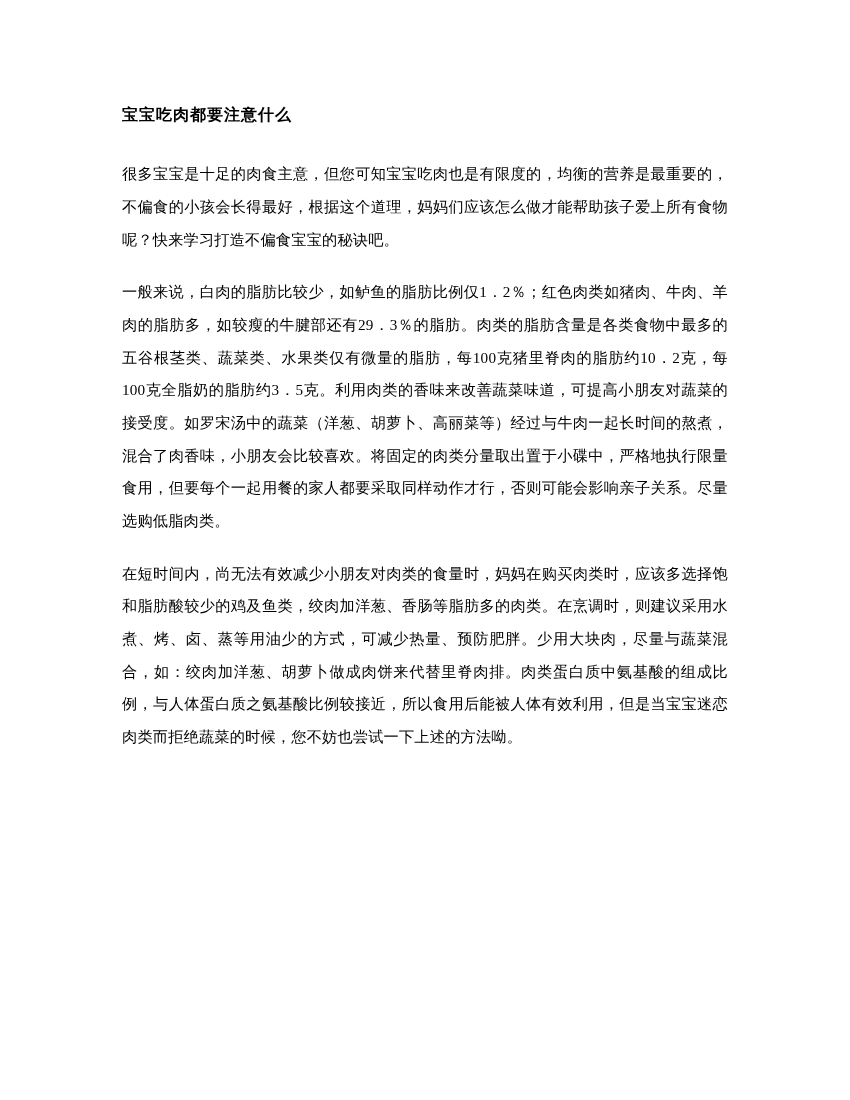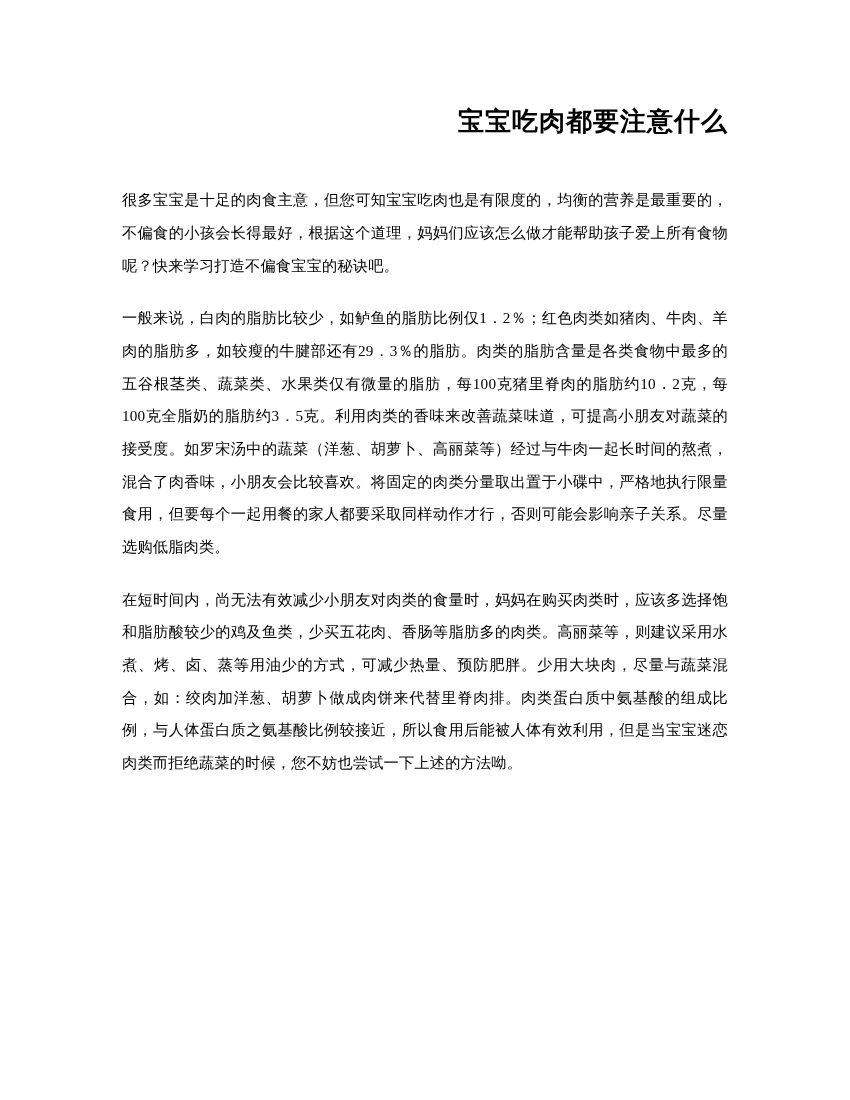--- a/index.html
+++ b/index.html
@@ -14,29 +14,29 @@
     color: #000000;
   }
   .page {
     width: 850px;
     height: 1100px;
     box-sizing: border-box;
     padding: 96px 122px 60px 122px;
     position: relative;
   }
   .doc-title {
-    text-align: right;
-    font-size: 26px;
+    text-align: left;
+    font-size: 16px;
     font-weight: bold;
     letter-spacing: 1px;
     margin: 8px 0 0 0;
     line-height: 1.4;
   }
   .body-block {
-    margin-top: 44px;
+    margin-top: 32px;
   }
   .para {
     font-size: 15.2px;
     line-height: 2.15;
     text-align: justify;
     text-justify: inter-ideograph;
     margin: 0 0 20px 0;
     letter-spacing: 0.2px;
   }
   .para:last-child {
@@ -44,15 +44,15 @@
   }
 </style>
 </head>
 <body>
 
 <div class="page">
   <h1 class="doc-title">宝宝吃肉都要注意什么</h1>
   <div class="body-block">
     <p class="para">很多宝宝是十足的肉食主意，但您可知宝宝吃肉也是有限度的，均衡的营养是最重要的，不偏食的小孩会长得最好，根据这个道理，妈妈们应该怎么做才能帮助孩子爱上所有食物呢？快来学习打造不偏食宝宝的秘诀吧。</p>
     <p class="para">一般来说，白肉的脂肪比较少，如鲈鱼的脂肪比例仅1．2％；红色肉类如猪肉、牛肉、羊肉的脂肪多，如较瘦的牛腱部还有29．3％的脂肪。肉类的脂肪含量是各类食物中最多的五谷根茎类、蔬菜类、水果类仅有微量的脂肪，每100克猪里脊肉的脂肪约10．2克，每100克全脂奶的脂肪约3．5克。利用肉类的香味来改善蔬菜味道，可提高小朋友对蔬菜的接受度。如罗宋汤中的蔬菜（洋葱、胡萝卜、高丽菜等）经过与牛肉一起长时间的熬煮，混合了肉香味，小朋友会比较喜欢。将固定的肉类分量取出置于小碟中，严格地执行限量食用，但要每个一起用餐的家人都要采取同样动作才行，否则可能会影响亲子关系。尽量选购低脂肉类。</p>
-    <p class="para">在短时间内，尚无法有效减少小朋友对肉类的食量时，妈妈在购买肉类时，应该多选择饱和脂肪酸较少的鸡及鱼类，少买五花肉、香肠等脂肪多的肉类。高丽菜等，则建议采用水煮、烤、卤、蒸等用油少的方式，可减少热量、预防肥胖。少用大块肉，尽量与蔬菜混合，如：绞肉加洋葱、胡萝卜做成肉饼来代替里脊肉排。肉类蛋白质中氨基酸的组成比例，与人体蛋白质之氨基酸比例较接近，所以食用后能被人体有效利用，但是当宝宝迷恋肉类而拒绝蔬菜的时候，您不妨也尝试一下上述的方法呦。</p>
+    <p class="para">在短时间内，尚无法有效减少小朋友对肉类的食量时，妈妈在购买肉类时，应该多选择饱和脂肪酸较少的鸡及鱼类，绞肉加洋葱、香肠等脂肪多的肉类。在烹调时，则建议采用水煮、烤、卤、蒸等用油少的方式，可减少热量、预防肥胖。少用大块肉，尽量与蔬菜混合，如：绞肉加洋葱、胡萝卜做成肉饼来代替里脊肉排。肉类蛋白质中氨基酸的组成比例，与人体蛋白质之氨基酸比例较接近，所以食用后能被人体有效利用，但是当宝宝迷恋肉类而拒绝蔬菜的时候，您不妨也尝试一下上述的方法呦。</p>
   </div>
 </div>
 
 </body></html>

